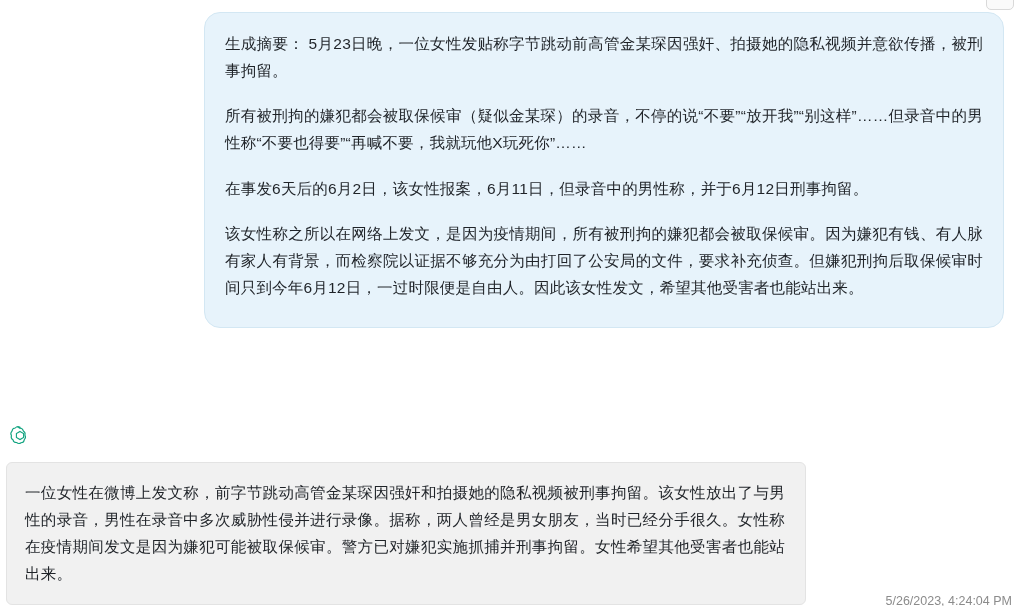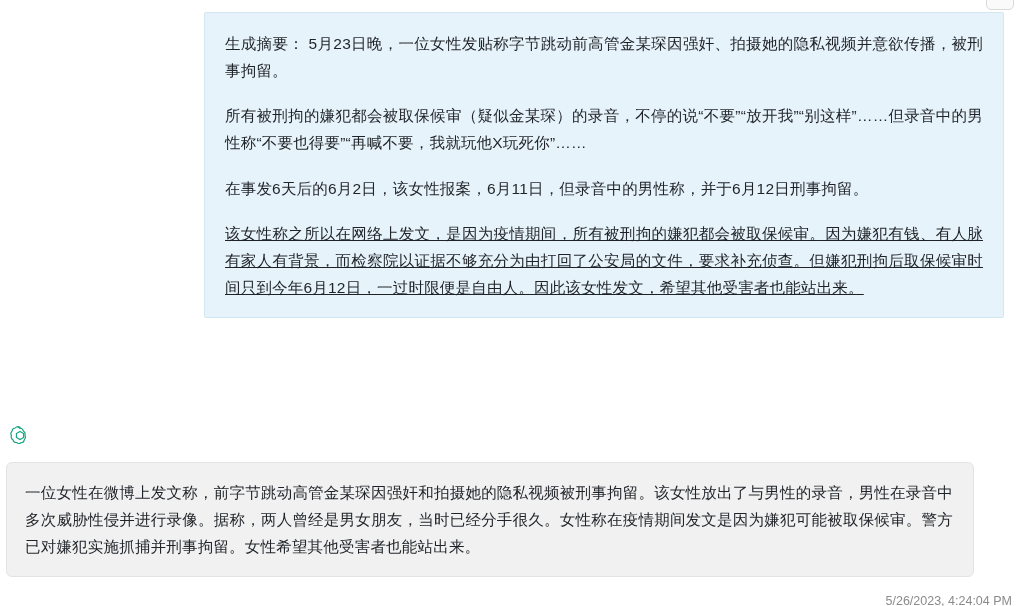--- a/index.html
+++ b/index.html
@@ -21,36 +21,35 @@
   
   .user-row {
     position: absolute;
     left: 204px;
     top: 12px;
     width: 800px;
   }
   .user-bubble {
     background: #e7f3fb;
     border: 1px solid #d3e7f3;
-    border-radius: 2px;
-    padding: 18px 20px 16px 20px;
+    border-radius: 16px;
+    padding: 18px 20px 26px 20px;
     box-sizing: border-box;
     width: 800px;
   }
   .user-bubble p {
     margin: 0 0 19px 0;
     font-size: 15.5px;
     line-height: 1.72;
     color: #1f2328;
     letter-spacing: 0.2px;
     text-align: justify;
   }
   .user-bubble p:last-child {
     margin-bottom: 0;
-    text-decoration: underline;
   }
 
   
   .avatar {
     position: absolute;
     left: 6px;
     top: 422px;
     width: 28px;
     height: 28px;
     border-radius: 4px;
@@ -67,21 +66,21 @@
     left: 6px;
     top: 462px;
     width: 800px;
   }
   .assistant-bubble {
     background: #f1f1f1;
     border: 1px solid #e3e3e3;
     border-radius: 6px;
     padding: 16px 20px 16px 18px;
     box-sizing: border-box;
-    width: 968px;
+    width: 800px;
   }
   .assistant-bubble p {
     margin: 0;
     font-size: 15.5px;
     line-height: 1.75;
     color: #1f2328;
     letter-spacing: 0.2px;
     text-align: justify;
   }
 

